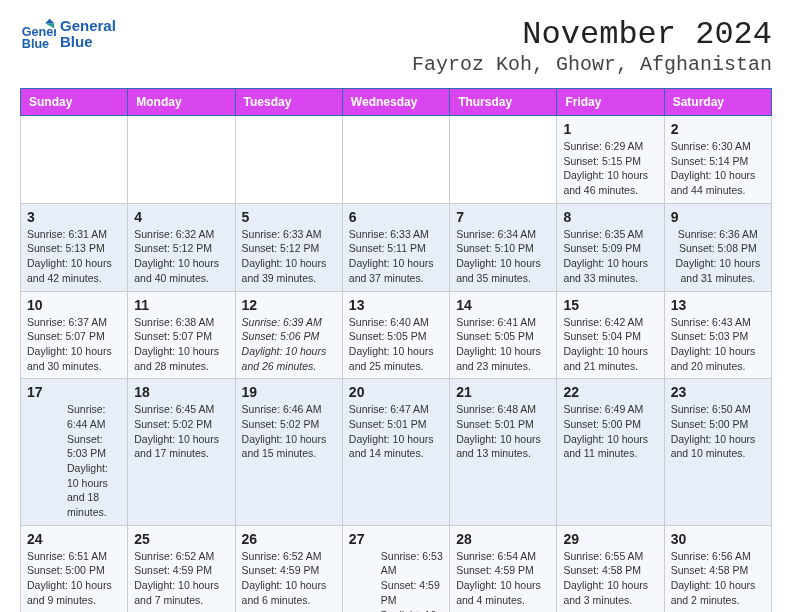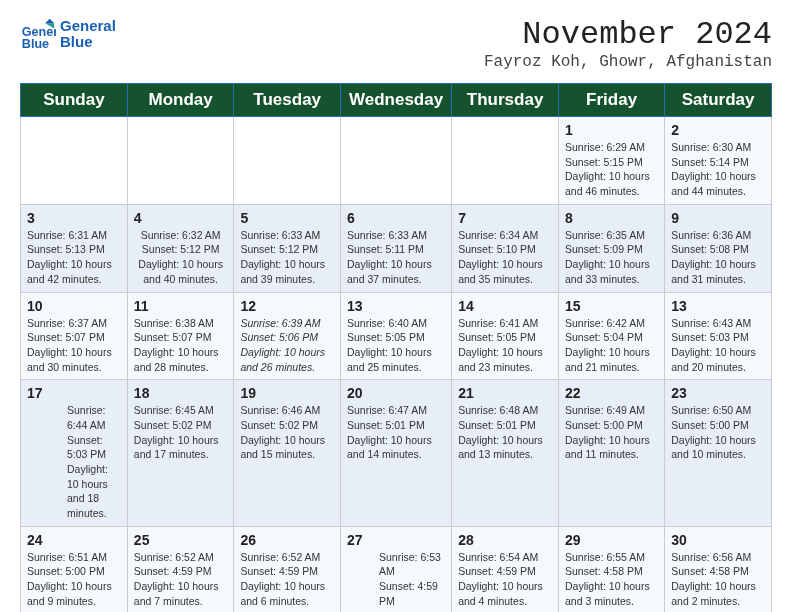--- a/index.html
+++ b/index.html
@@ -3,28 +3,28 @@
   <meta charset="utf-8">
   <style>
     * { box-sizing: border-box; margin: 0; padding: 0; }
     body { font-family: Arial, sans-serif; background: #fff; width: 792px; min-height: 612px; }
     .container { padding: 16px 20px; }
     .header { display: flex; align-items: flex-start; justify-content: space-between; margin-bottom: 12px; }
     .logo { display: flex; align-items: center; }
     .logo-icon { width: 36px; height: 36px; margin-right: 4px; }
     .title-block { text-align: right; font-family: Liberation Mono, monospace; }
     .month-title { font-size: 32px; font-weight: 300; color: #222; }
-    .location { font-size: 16px; color: #444; }
+    .location { font-size: 20px; color: #444; }
     table { width: 100%; border-collapse: collapse; }
     thead tr th {
-      background: #14532d;
+      background: #d946ef;
       color: #fff;
       padding: 6px 8px;
-      text-align: center;
-      font-size: 17px;
+      text-align: left;
+      font-size: 12px;
       font-weight: bold;
       border: 1px solid #2a6db5;
     }
     tbody tr td {
       border: 1px solid #ccc;
       vertical-align: top;
       padding: 5px 6px;
       font-size: 11px;
       color: #333;
       width: 14.28%;
@@ -93,21 +93,21 @@
         </tr>
         <tr>
           <td>
             <span class="day-num">3</span>
             <div class="day-info" style="white-space: pre-line;">Sunrise: 6:31 AM
 Sunset: 5:13 PM
 Daylight: 10 hours and 42 minutes.</div>
           </td>
           <td>
             <span class="day-num">4</span>
-            <div class="day-info" style="white-space: pre-line; text-align: center;">Sunrise: 6:32 AM
+            <div class="day-info" style="white-space: pre-line;">Sunrise: 6:32 AM
 Sunset: 5:12 PM
 Daylight: 10 hours and 40 minutes.</div>
           </td>
           <td>
             <span class="day-num">5</span>
             <div class="day-info" style="white-space: pre-line;">Sunrise: 6:33 AM
 Sunset: 5:12 PM
 Daylight: 10 hours and 39 minutes.</div>
           </td>
           <td>
@@ -123,21 +123,21 @@
 Daylight: 10 hours and 35 minutes.</div>
           </td>
           <td>
             <span class="day-num">8</span>
             <div class="day-info" style="white-space: pre-line;">Sunrise: 6:35 AM
 Sunset: 5:09 PM
 Daylight: 10 hours and 33 minutes.</div>
           </td>
           <td>
             <span class="day-num">9</span>
-            <div class="day-info" style="white-space: pre-line;">Sunrise: 6:36 AM
+            <div class="day-info" style="white-space: pre-line; text-align: center;">Sunrise: 6:36 AM
 Sunset: 5:08 PM
 Daylight: 10 hours and 31 minutes.</div>
           </td>
         </tr>
         <tr>
           <td>
             <span class="day-num">10</span>
             <div class="day-info" style="white-space: pre-line;">Sunrise: 6:37 AM
 Sunset: 5:07 PM
 Daylight: 10 hours and 30 minutes.</div>

